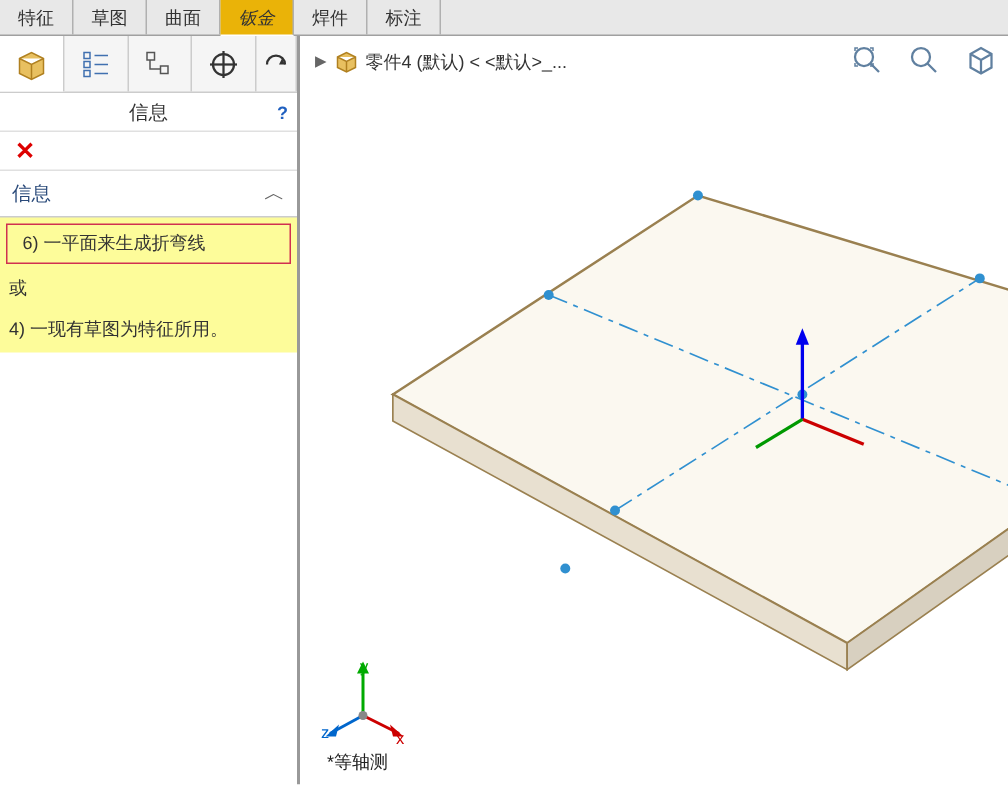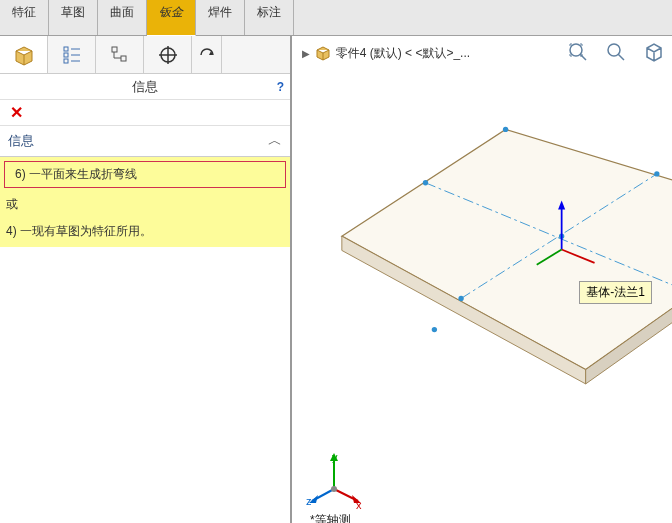--- a/index.html
+++ b/index.html
@@ -1,21 +1,21 @@
 <!DOCTYPE html>
 <html><head>
 <meta charset="utf-8">
 <style>
 * { margin: 0; padding: 0; box-sizing: border-box; font-family: "Microsoft YaHei", sans-serif; }
 body { width: 672px; height: 523px; background: #fff; overflow: hidden; position: relative; font-size: 12px; }
-.tabs { display: flex; height: 36px; border-bottom: 1px solid #a0a0a0; background: #e8e8e8; }
+.tabs { display: flex; height: 24px; border-bottom: 1px solid #a0a0a0; background: #e8e8e8; }
 .tab { padding: 4px 12px; border-right: 1px solid #b0b0b0; cursor: pointer; color: #333; }
 .tab.active { background: #eab308; border-bottom: 1px solid #fff; margin-bottom: -1px; font-style: italic; }
 .main { display: flex; height: calc(100% - 24px); }
-.left-panel { width: 292px; border-right: 2px solid #999; display: flex; flex-direction: column; background: #fff; }
+.left-panel { width: 200px; border-right: 2px solid #999; display: flex; flex-direction: column; background: #fff; }
 .panel-tabs { display: flex; height: 38px; border-bottom: 1px solid #ccc; background: #f5f5f5; }
 .panel-tab { width: 48px; display: flex; align-items: center; justify-content: center; border-right: 1px solid #ccc; cursor: pointer; }
 .panel-tab.active { background: #fff; }
 .panel-title-row { display: flex; align-items: center; justify-content: center; height: 26px; position: relative; border-bottom: 1px solid #e0e0e0; }
 .panel-title { font-size: 13px; color: #333; }
 .help-icon { position: absolute; right: 6px; color: #2060c0; font-weight: bold; }
 .close-row { height: 26px; display: flex; align-items: center; padding-left: 10px; border-bottom: 1px solid #e0e0e0; }
 .close-x { color: #d00; font-size: 16px; font-weight: bold; cursor: pointer; }
 .section-header { display: flex; align-items: center; justify-content: space-between; padding: 6px 8px; color: #2a4a7a; font-size: 13px; }
 .chevron { color: #666; font-size: 14px; }
@@ -138,21 +138,20 @@
       <circle cx="190" cy="250" r="3" fill="#3090d0"></circle>
       <circle cx="303" cy="180" r="3" fill="#3090d0"></circle>
       <circle cx="240" cy="60" r="3" fill="#3090d0"></circle>
       <circle cx="160" cy="285" r="3" fill="#3090d0"></circle>
       <line x1="303" y1="195" x2="303" y2="145" stroke="#0000ee" stroke-width="2"></line>
       <path d="M303 140 L299 150 L307 150 Z" fill="#0000ee"></path>
       <line x1="303" y1="195" x2="340" y2="210" stroke="#cc0000" stroke-width="2"></line>
       <line x1="303" y1="195" x2="275" y2="212" stroke="#009900" stroke-width="2"></line>
     </svg>
 
-    <div class="tooltip">基体-法兰1</div>
 
     <svg style="position:absolute;bottom:28px;left:12px" width="60" height="60" viewBox="0 0 60 60">
       <line x1="30" y1="42" x2="30" y2="10" stroke="#0a0" stroke-width="2"></line>
         <path d="M30 6 L26 14 L34 14 Z" fill="#0a0"></path>
       <line x1="30" y1="42" x2="54" y2="54" stroke="#c00" stroke-width="2"></line>
         <path d="M57 56 L48 48 L50 56 Z" fill="#c00"></path>
       <line x1="30" y1="42" x2="8" y2="54" stroke="#06c" stroke-width="2"></line>
         <path d="M5 56 L14 48 L12 56 Z" fill="#06c"></path>
       <circle cx="30" cy="42" r="3" fill="#888"></circle>
     </svg>

